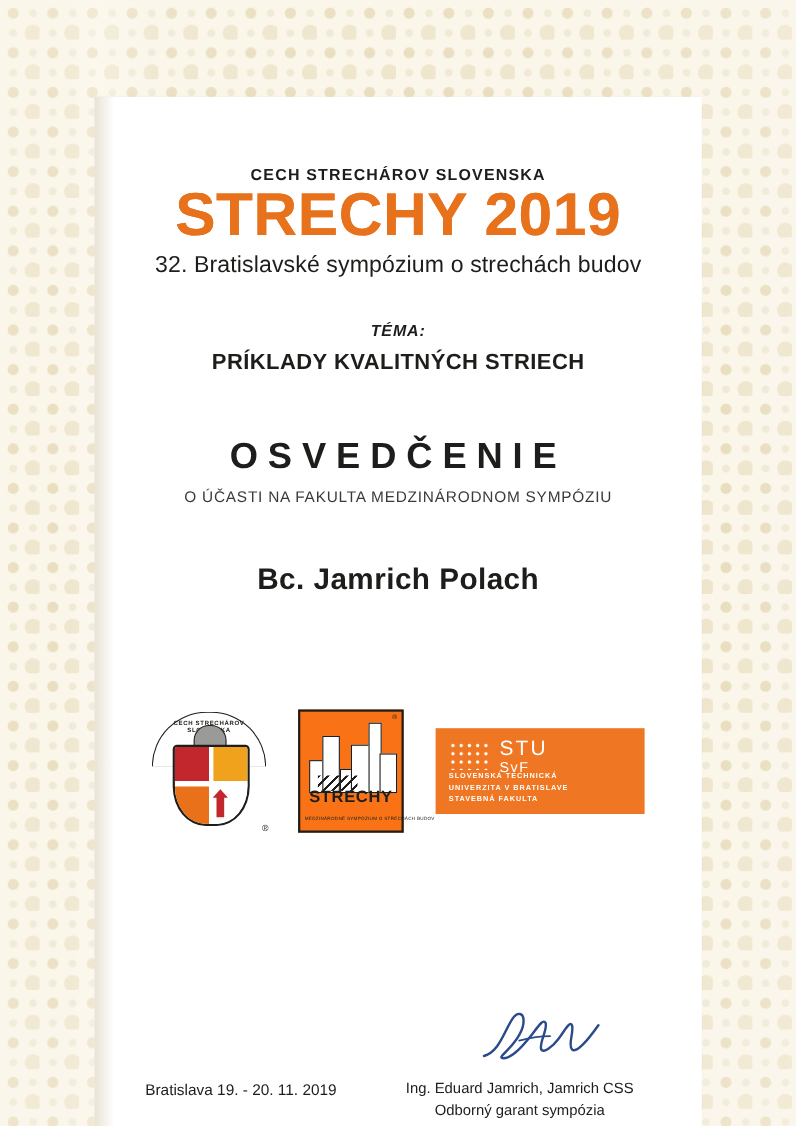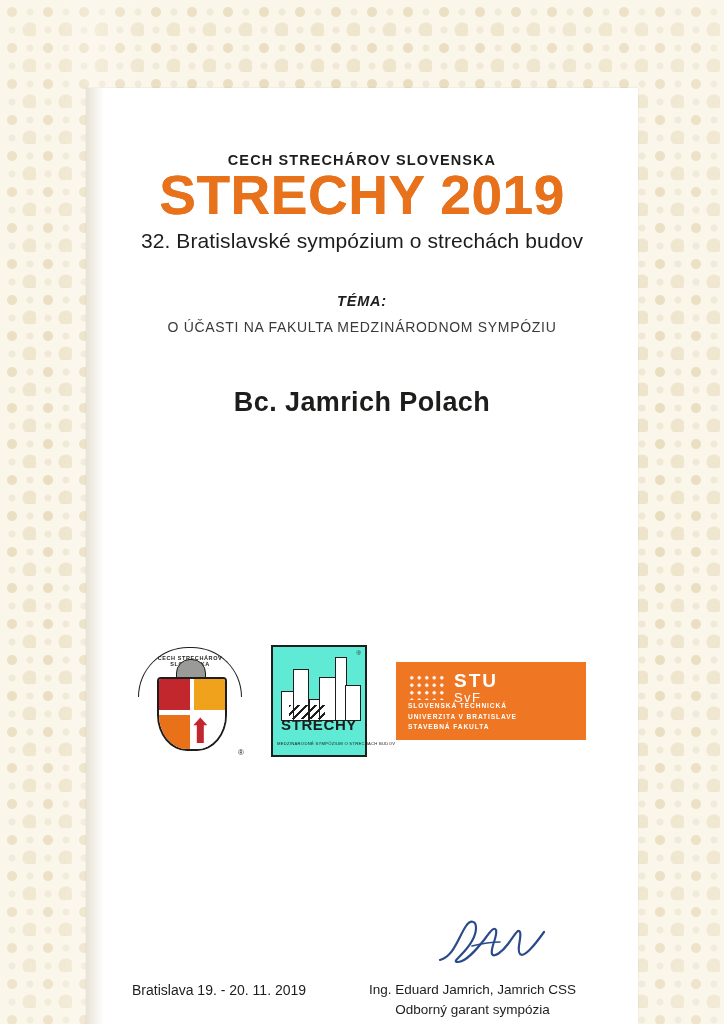--- a/index.html
+++ b/index.html
@@ -206,21 +206,21 @@
     color: #1d1d1b;
   }
 
   
   .strechy-logo {
     position: relative;
     width: 96px;
     height: 112px;
     border: 2px solid #1d1d1b;
     box-sizing: border-box;
-    background: #5eead4;
+    background: #f97316;
   }
   .strechy-logo .skyline {
     position: absolute;
     left: 6px; right: 6px; top: 6px; height: 68px;
   }
   .strechy-logo .skyline .bar {
     position: absolute;
     bottom: 0;
     background: #ffffff;
     border: 1.6px solid #1d1d1b;
@@ -275,21 +275,21 @@
     position: absolute;
     left: 12px; top: 12px;
     width: 38px; height: 26px;
     background-image: radial-gradient(circle, #ffffff 0 1.4px, rgba(255,255,255,0) 1.8px);
     background-size: 7.5px 7.5px;
   }
   .stu-logo .stu {
     position: absolute;
     left: 58px; top: 8px;
     font-size: 19px;
-    font-weight: bold;
+    font-weight: normal;
     letter-spacing: 2px;
   }
   .stu-logo .svf {
     position: absolute;
     left: 58px; top: 28px;
     font-size: 13px;
     letter-spacing: 1.4px;
     text-align: center;
   }
   .stu-logo .uni {
@@ -345,21 +345,23 @@
     <div class="scan-edge"></div>
     <div class="card-inner">
 
       <div class="org-line">CECH STRECHÁROV SLOVENSKA</div>
 
       <div class="event-title">STRECHY 2019</div>
 
       <div class="event-subtitle">32. Bratislavské sympózium o strechách budov</div>
 
       <div class="topic-label">TÉMA:</div>
-
+      <div class="topic-text">PRÍKLADY KVALITNÝCH STRIECH</div>
+
+      <div class="doc-type">OSVEDČENIE</div>
       <div class="doc-sub">O ÚČASTI NA FAKULTA MEDZINÁRODNOM SYMPÓZIU</div>
 
       <div class="recipient">Bc. Jamrich Polach</div>
 
     </div>
 
     <div class="logos">
 
       <div class="crest">
         <div class="ribbon"></div>

